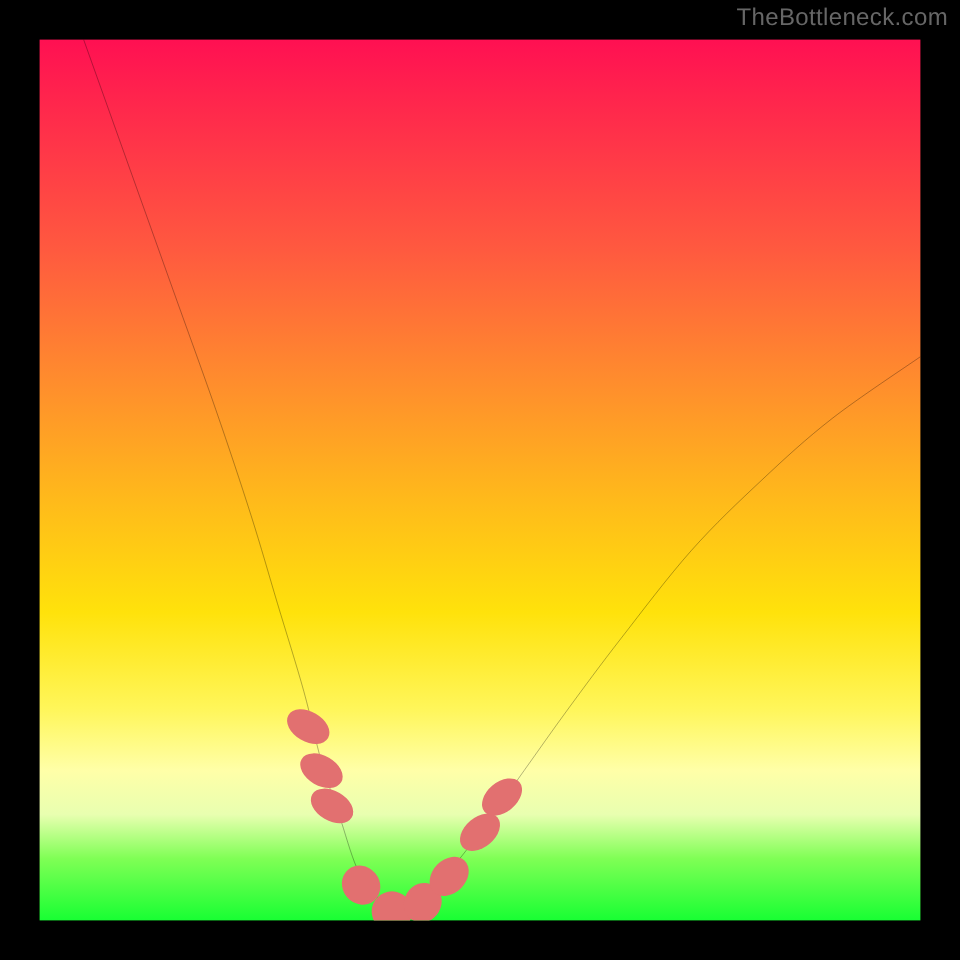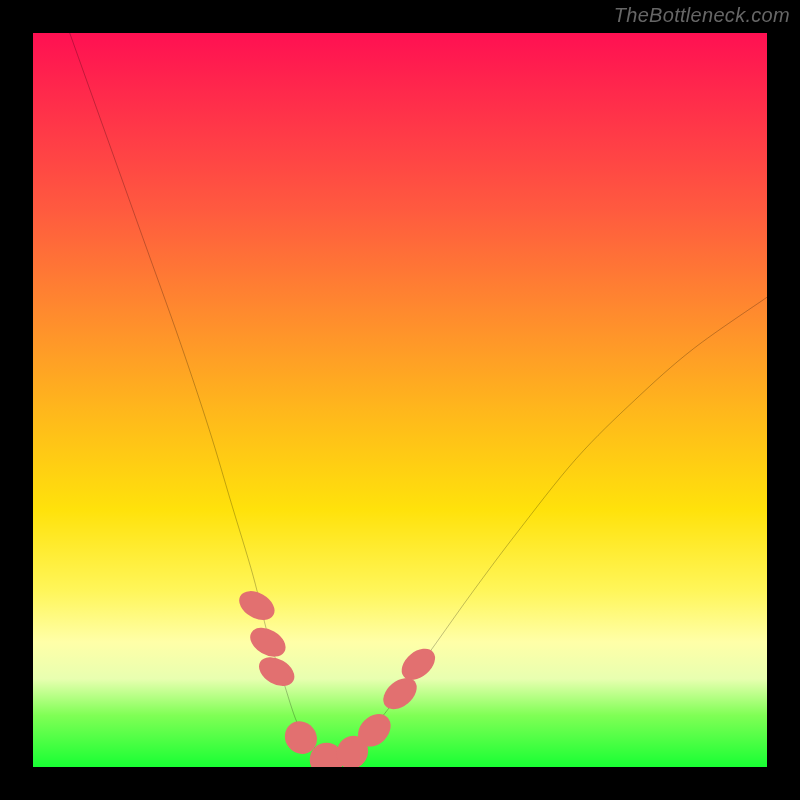--- a/index.html
+++ b/index.html
@@ -19,21 +19,20 @@
   }
   .watermark {
     position: absolute;
     top: 4px;
     right: 10px;
     color: #666;
     font-size: 20px;
     font-weight: 500;
     letter-spacing: 0.3px;
     z-index: 20;
-    font-style: italic;
   }
   .plot-area {
     position: absolute;
     left: 33px;
     top: 33px;
     width: 734px;
     height: 734px;
     
     background: linear-gradient(
       to bottom,

